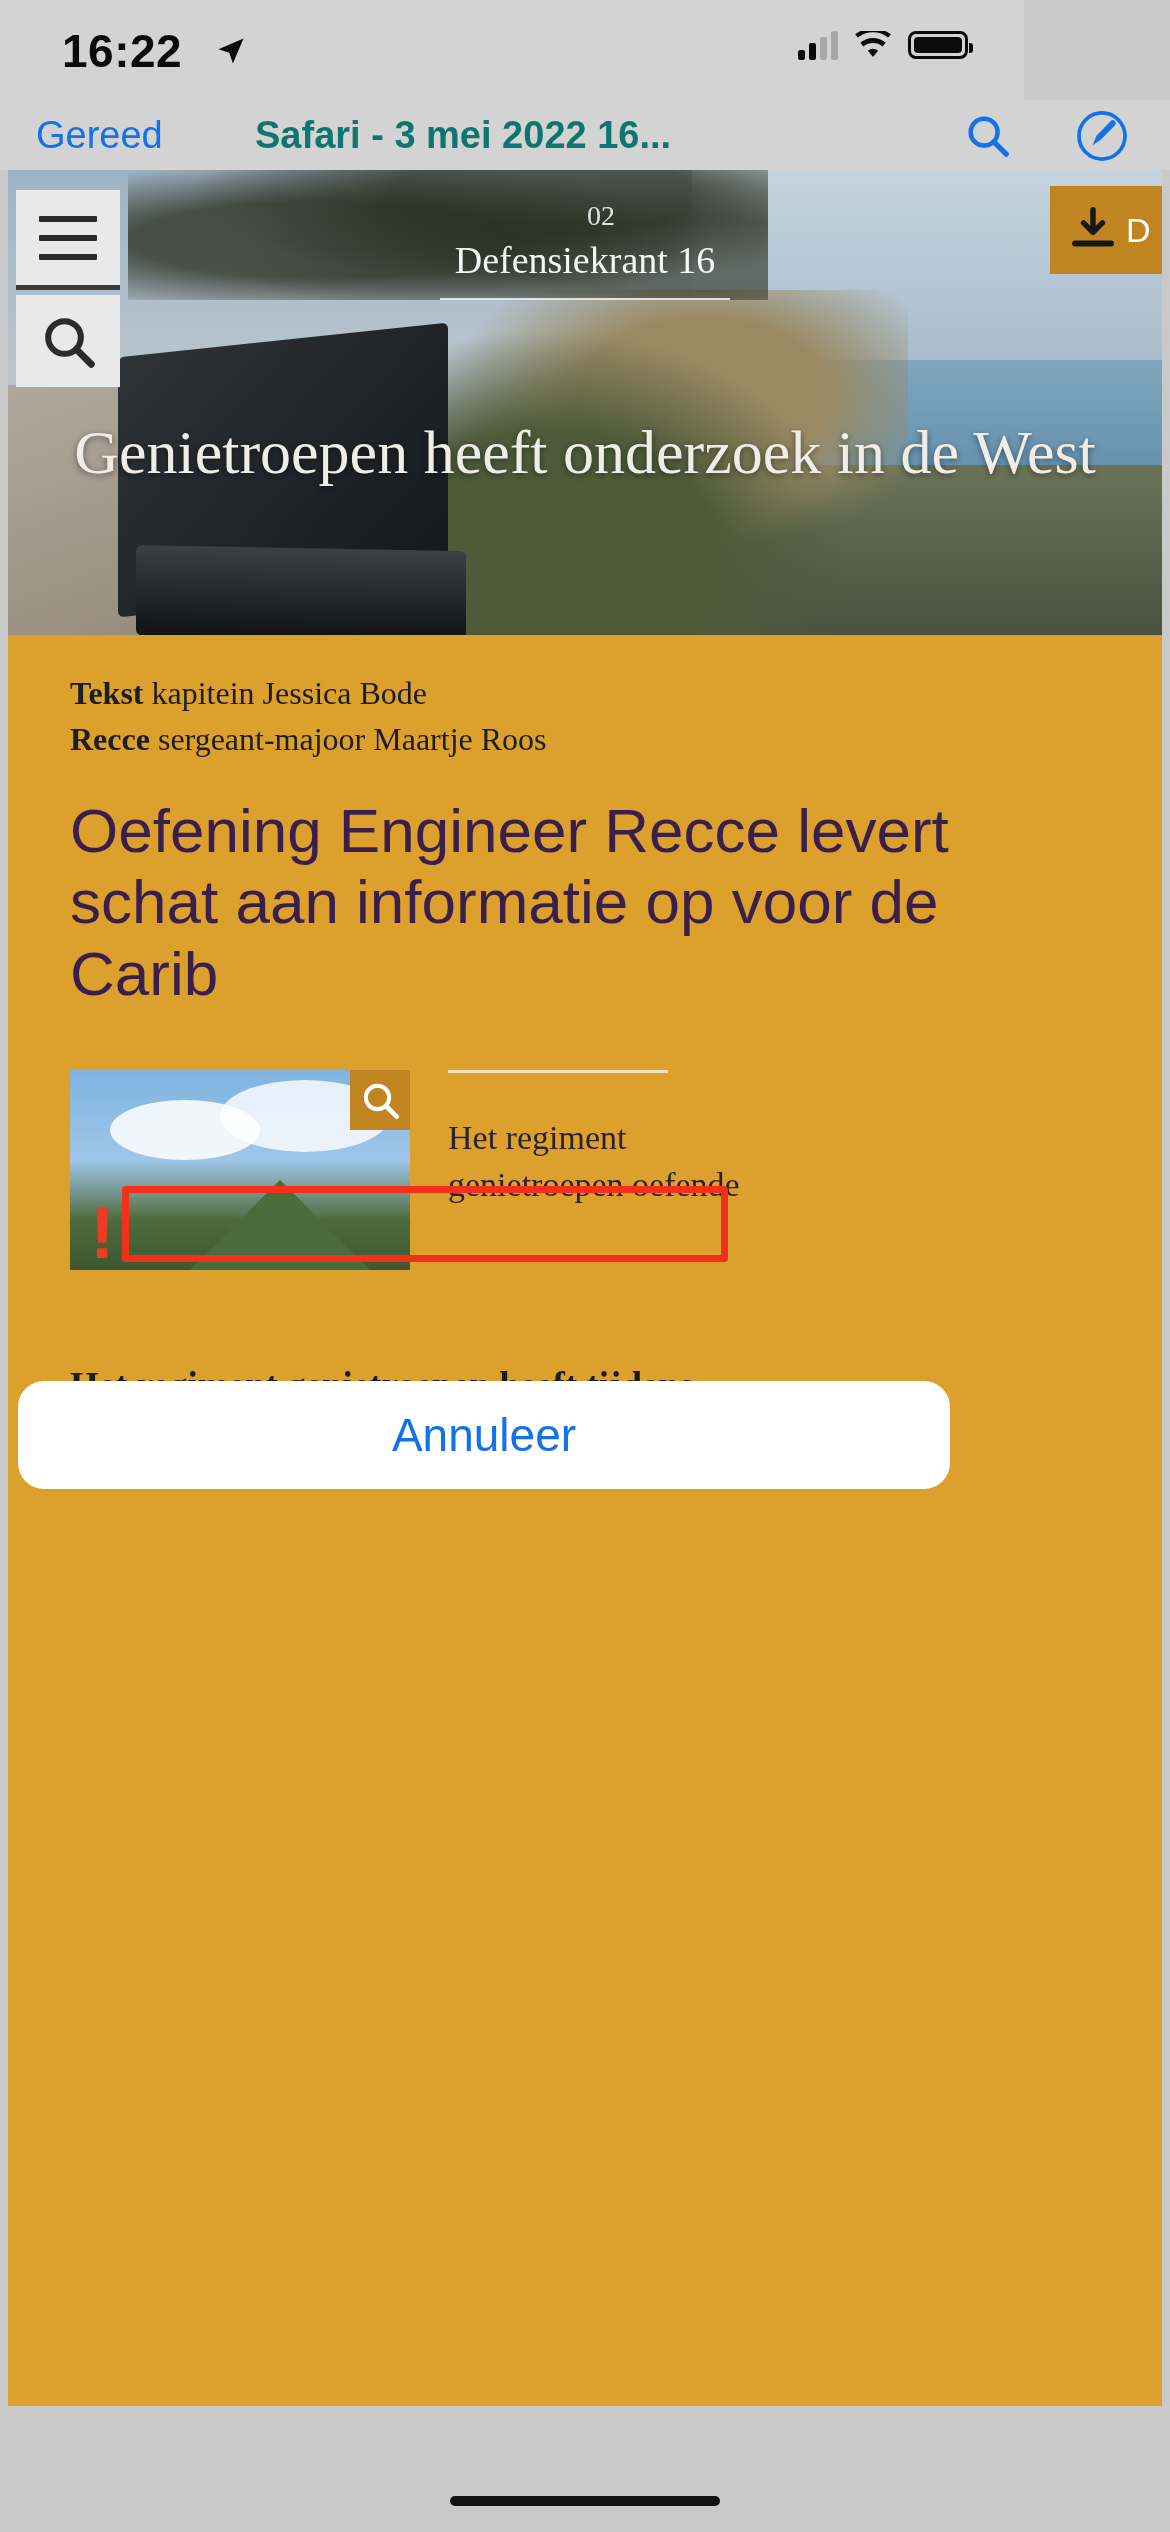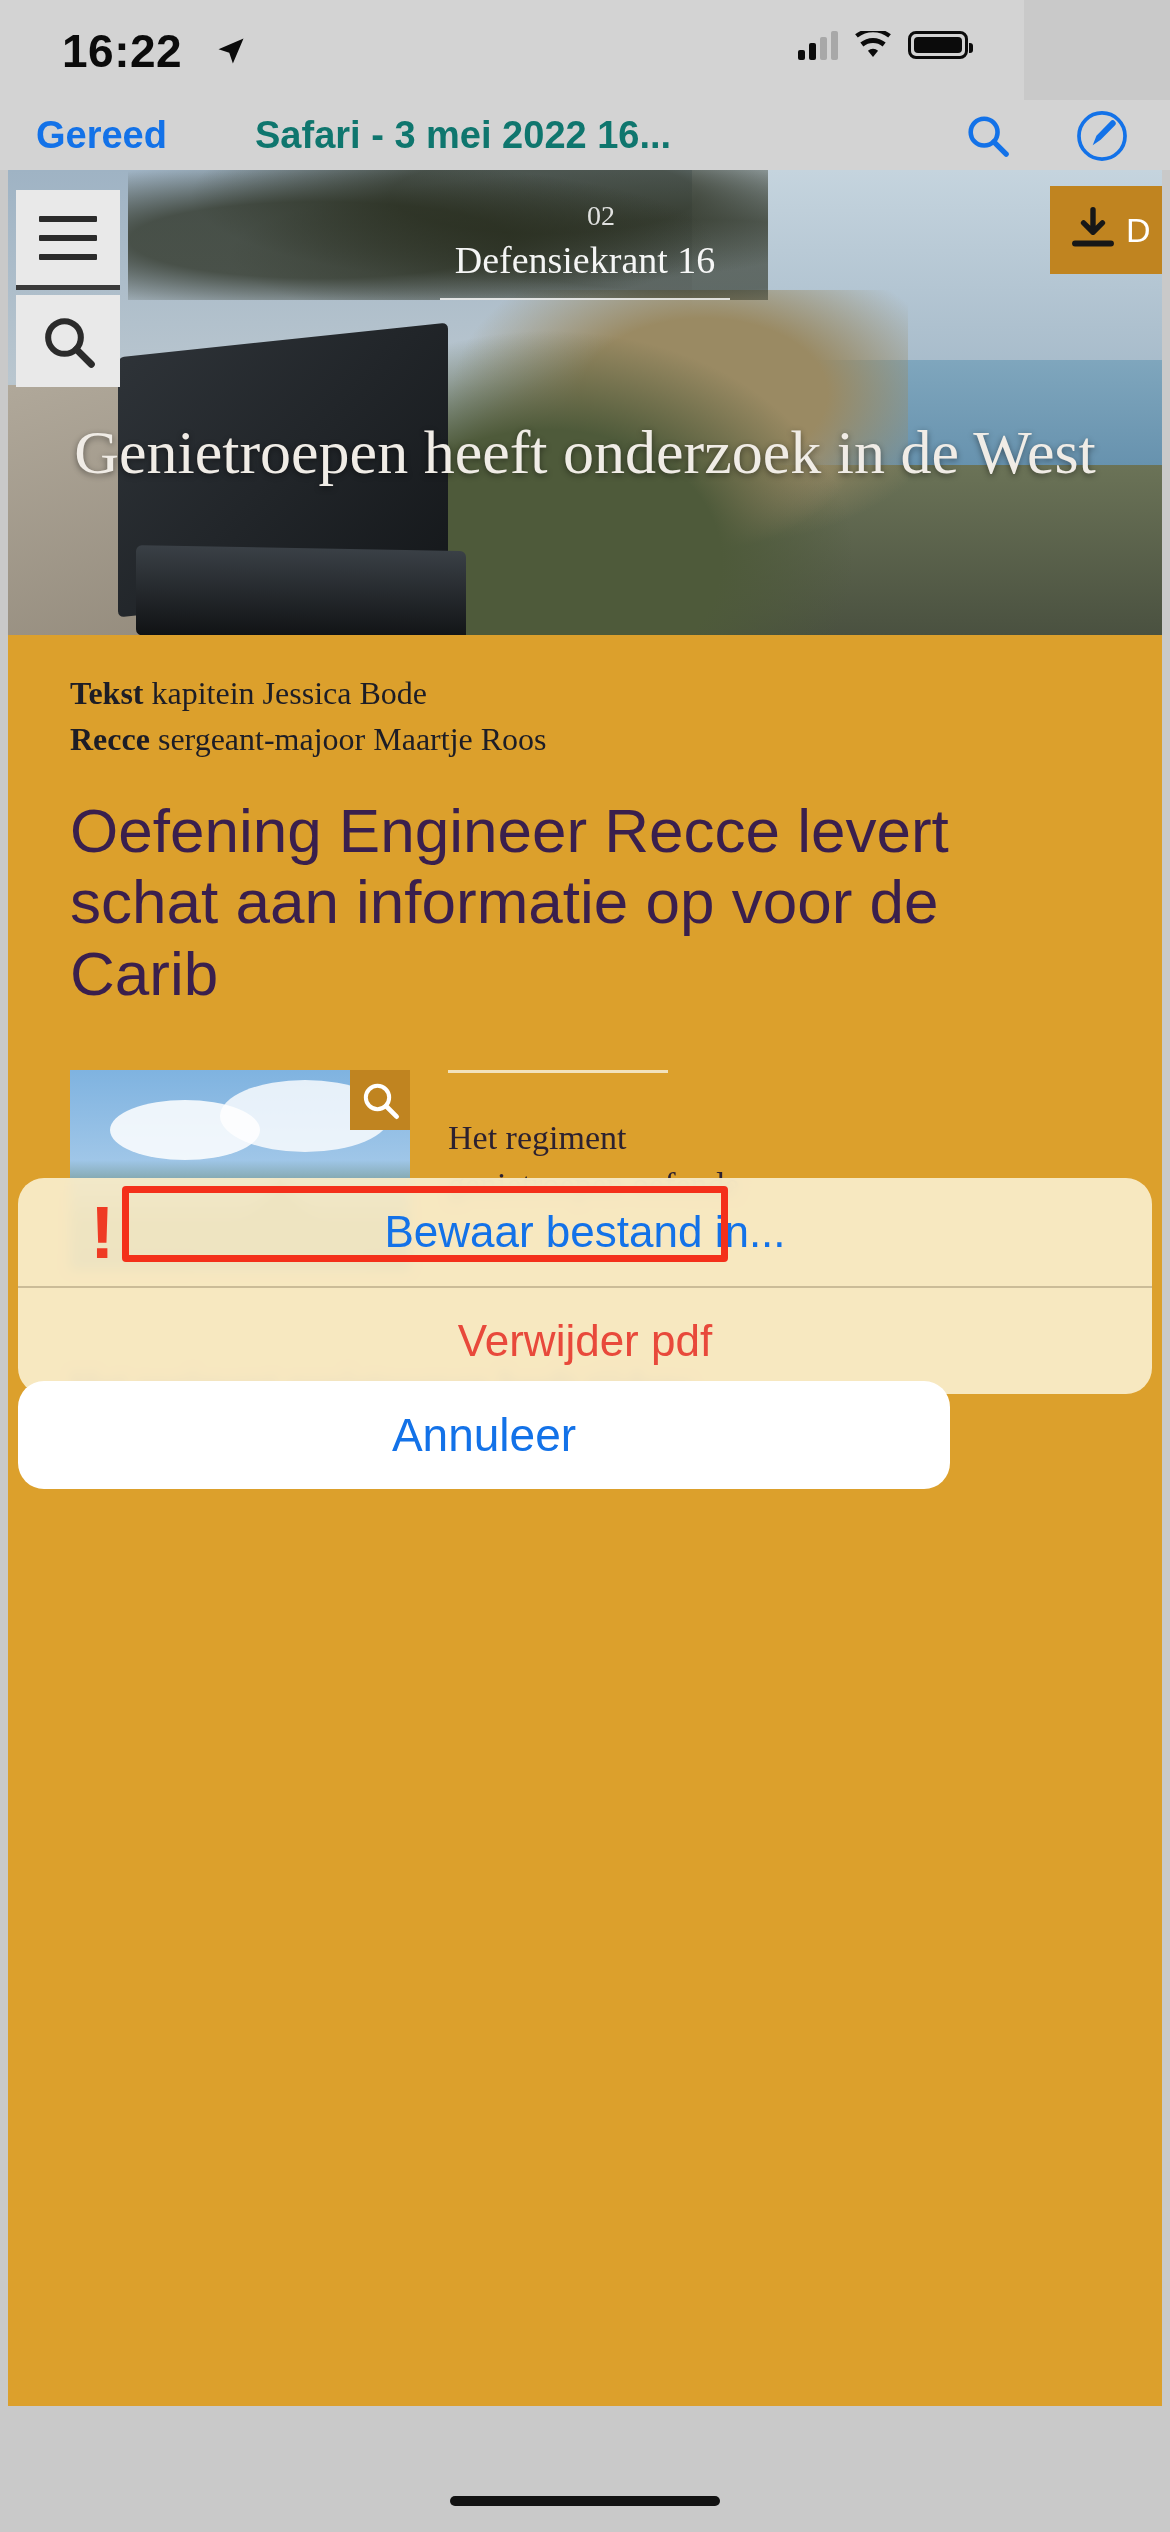--- a/index.html
+++ b/index.html
@@ -82,21 +82,21 @@
     height: 70px;
     background: #d3d3d3;
     display: flex;
     align-items: center;
   }
   .nav-done {
     position: absolute;
     left: 36px;
     font-size: 38px;
     color: #1372e8;
-    font-weight: 700;
+    font-weight: 400;
   }
   .nav-title {
     position: absolute;
     left: 255px;
     font-size: 38px;
     color: #0f766e;
     font-weight: 600;
     white-space: nowrap;
   }
   .nav-search-icon {
@@ -485,23 +485,19 @@
         <line x1="15.6" y1="15.6" x2="22" y2="22" stroke="#ffffff" stroke-width="2.8" stroke-linecap="round"></line>
       </svg>
     </div>
     <div class="col-rule"></div>
     <div class="col-text">Het regiment genietroepen oefende</div>
     <div class="lead-text">Het regiment genietroepen heeft tijdens</div>
   </div>
 
   <div class="dim"></div>
 
-  <div class="sheet">
-    <div class="sheet-row primary">Bewaar bestand in...</div>
-    <div class="sheet-row destructive">Verwijder pdf</div>
-  </div>
   <div class="bang">!</div>
   <div class="highlight-box"></div>
 
   <div class="cancel">Annuleer</div>
 
   <div class="home-indicator"></div>
 </div>
 
 </body></html>

